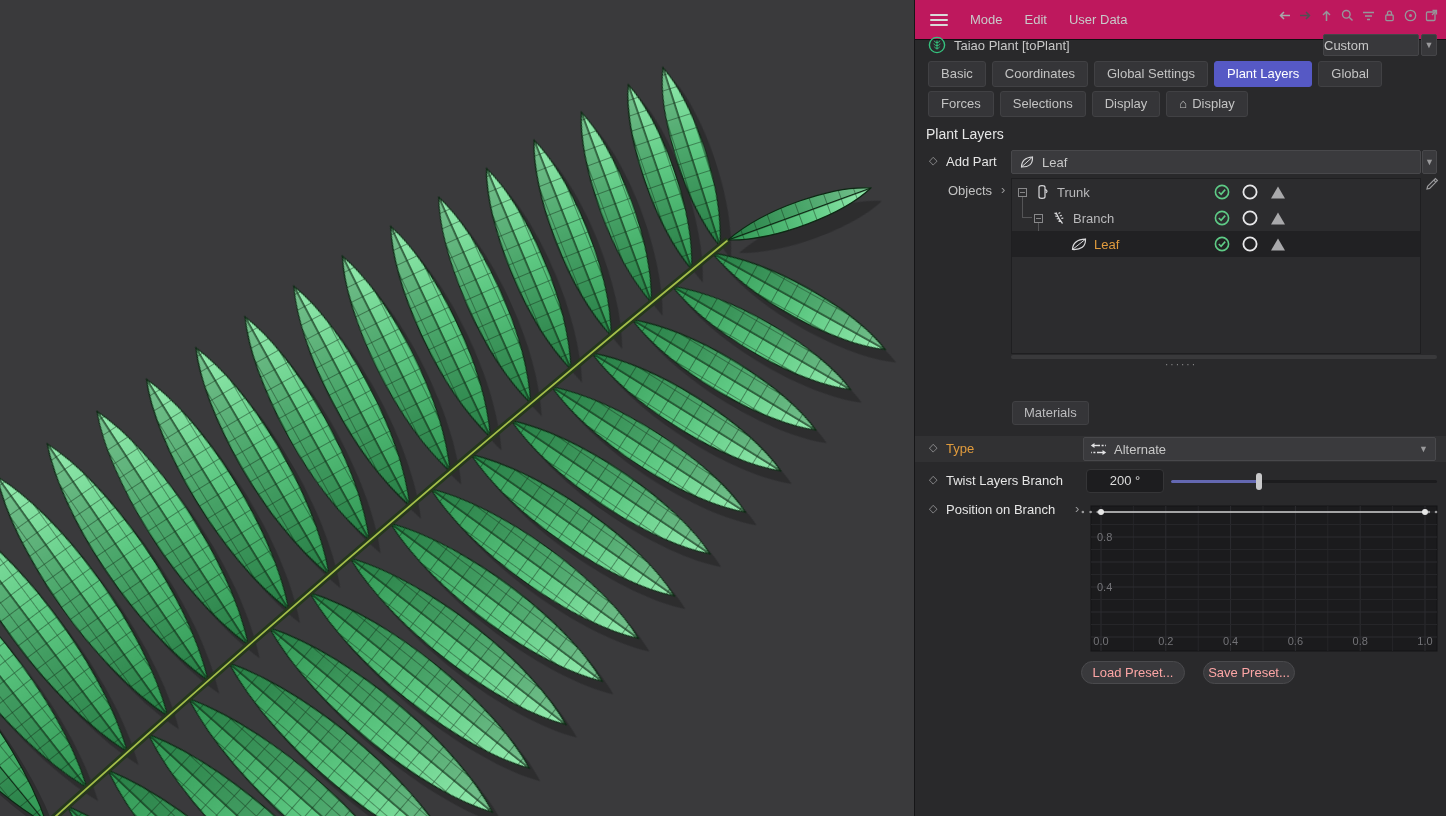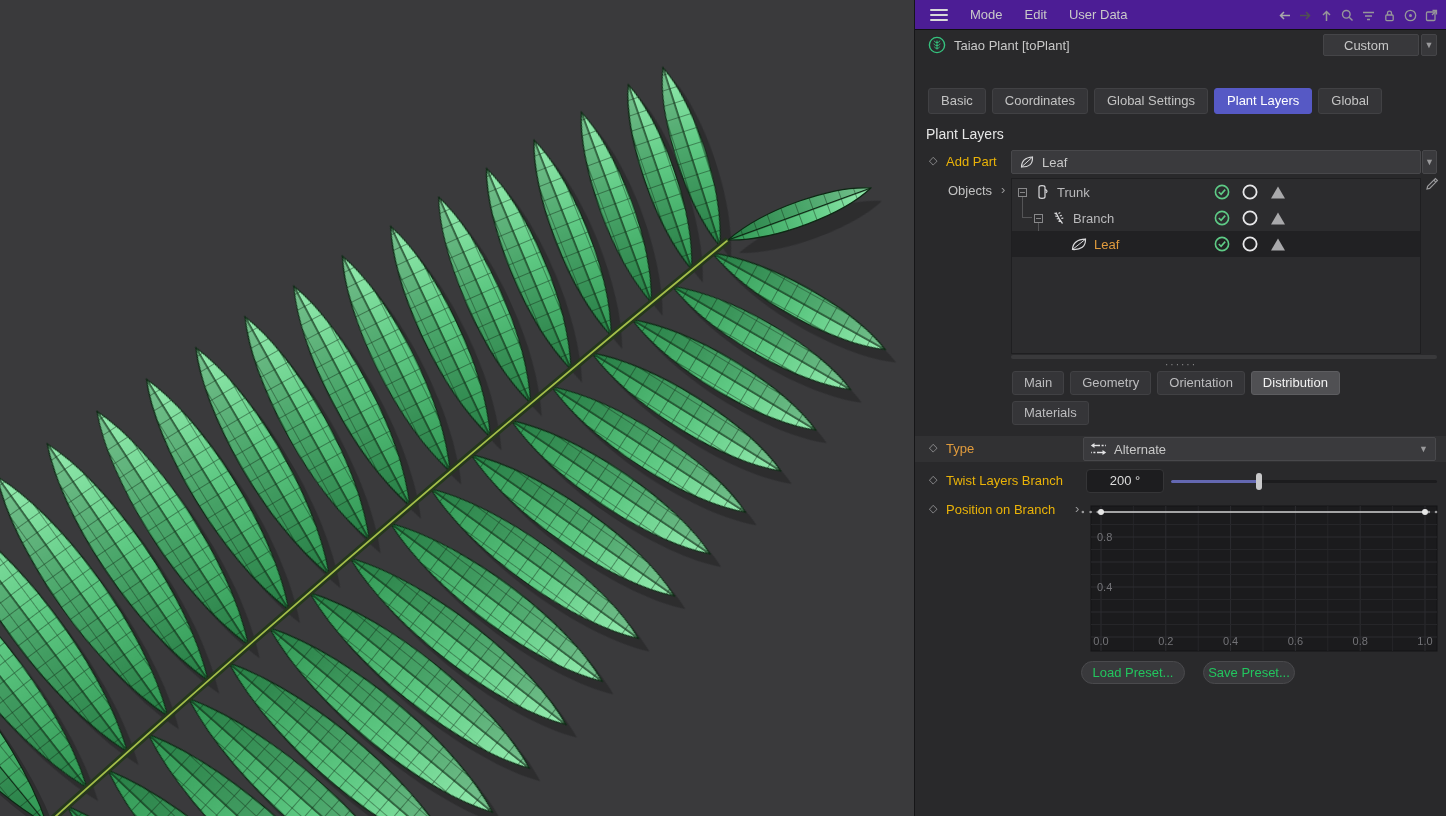--- a/index.html
+++ b/index.html
@@ -4,49 +4,49 @@
 <style>
   html,body{margin:0;padding:0;background:#1a1a1a;}
   *{box-sizing:border-box;}
   .window{position:relative;width:1446px;height:816px;background:#29292b;overflow:hidden;
           font-family:"Liberation Sans",sans-serif;font-size:13px;color:#c6c6c6;}
   
   .viewport{position:absolute;left:0;top:0;width:914px;height:816px;background:#3a3a3c;overflow:hidden;}
   .viewport svg{display:block;}
   
   .panel{position:absolute;left:914px;top:0;width:532px;height:816px;background:#29292b;border-left:1px solid #161618;}
-  .menubar{position:absolute;left:0;top:0;width:532px;height:30px;background:#4c1d95;border-bottom:1px solid #101012;
+  .menubar{position:absolute;left:0;top:0;width:532px;height:40px;background:#be185d;border-bottom:1px solid #101012;
            display:flex;align-items:center;}
   .hamburger{width:18px;height:12px;margin-left:15px;display:flex;flex-direction:column;justify-content:space-between;cursor:pointer;}
   .hamburger i{display:block;height:2px;background:#d9d9d9;border-radius:1px;}
   .menu-item{margin-left:22px;color:#c9c9c9;cursor:pointer;}
   .menu-item:first-of-type{margin-left:21px;}
   .mb-icons{position:absolute;right:8px;top:0;height:30px;display:flex;align-items:center;gap:5px;}
   .mb-icons .ic{width:16px;height:16px;display:inline-flex;align-items:center;justify-content:center;cursor:pointer;}
   
   .obj-row{position:absolute;left:0;top:32px;width:532px;height:26px;display:flex;align-items:center;}
   .obj-logo{margin-left:13px;width:18px;height:18px;}
   .obj-title{margin-left:8px;color:#c8c8c8;}
   .preset-box{position:absolute;left:408px;top:2px;width:96px;height:22px;background:#38383b;border:1px solid #454548;
-              border-radius:2px;display:flex;align-items:center;padding-left:20px;color:#c8c8c8;cursor:pointer;}
+              border-radius:2px;display:flex;align-items:center;padding-left:0;color:#c8c8c8;cursor:pointer;}
   .preset-caret{position:absolute;left:506px;top:2px;width:16px;height:22px;background:#38383b;border:1px solid #454548;
                 border-radius:2px;display:flex;align-items:center;justify-content:center;color:#9a9a9c;font-size:9px;cursor:pointer;}
   
   .tabrow{position:absolute;left:13px;display:flex;gap:6px;}
-  .tabrow.r1{top:61px;margin-top:27px;} .tabrow.r2{top:91px;}
+  .tabrow.r1{top:61px;} .tabrow.r2{top:91px;}
   .tab{height:26px;line-height:24px;padding:0 12px;background:#353538;border:1px solid #414144;border-radius:3px;
        color:#c3c3c3;cursor:pointer;white-space:nowrap;}
   .tab.active{background:#5659c5;border-color:#5659c5;color:#ffffff;}
   .tab .house{font-size:13px;margin-right:5px;color:#c3c3c3;}
   
   .section-heading{position:absolute;left:11px;top:126px;font-size:14px;color:#e6e6e6;}
   .diamond{color:#98989a;font-size:11px;}
   .addpart-row{position:absolute;left:0;top:150px;width:532px;height:24px;}
   .addpart-row .diamond{position:absolute;left:14px;top:4px;}
-  .rowlabel{color:#eab308;}
+  .rowlabel{color:#e5e5e5;}
   .addpart-row .rowlabel{position:absolute;left:31px;top:4px;}
   .dd{background:#3a3a3d;border:1px solid #48484b;border-radius:2px;display:flex;align-items:center;cursor:pointer;}
   .addpart-dd{position:absolute;left:96px;top:0;width:410px;height:24px;padding-left:7px;}
   .addpart-caret{position:absolute;left:507px;top:0;width:15px;height:24px;background:#3a3a3d;border:1px solid #48484b;
                  border-radius:2px;display:flex;align-items:center;justify-content:center;font-size:9px;color:#9a9a9c;cursor:pointer;}
   .dd-text{margin-left:7px;color:#c8c8c8;}
   
   .objects-label{position:absolute;left:33px;top:183px;color:#c2c2c2;}
   .objects-chev{position:absolute;left:86px;top:182px;color:#9a9a9c;font-size:13px;}
   .tree{position:absolute;left:96px;top:178px;width:410px;height:176px;background:#2c2c2e;border:1px solid #1f1f21;overflow:hidden;}
@@ -83,21 +83,21 @@
   .slider{position:absolute;left:256px;top:0;width:266px;height:26px;cursor:pointer;}
   .slider .track{position:absolute;left:0;top:12px;width:100%;height:3px;background:#1c1c1e;border-radius:2px;}
   .slider .fill{position:absolute;left:0;top:12px;height:3px;background:#6468b2;border-radius:2px;}
   .slider .handle{position:absolute;top:5px;width:6px;height:17px;background:#c9c9cb;border-radius:3px;margin-left:-3px;}
   .pos-row{top:497px;height:20px;}
   .pos-chev{position:absolute;left:160px;top:4px;color:#9a9a9c;font-size:13px;}
   
   .spline{position:absolute;left:160px;top:504px;width:372px;height:152px;cursor:crosshair;}
   
   .pillbtn{position:absolute;top:661px;height:23px;background:#39393c;border:1px solid #4a4a4d;border-radius:12px;
-           color:#22c55e;display:flex;align-items:center;justify-content:center;cursor:pointer;}
+           color:#fca5a5;display:flex;align-items:center;justify-content:center;cursor:pointer;}
   .pill-load{left:166px;width:104px;}
   .pill-save{left:288px;width:92px;}
 </style>
 </head>
 <body>
 
 <div class="window">
 
   <div class="viewport">
     <svg id="viewport-svg" width="914" height="816" style="background: rgb(58, 58, 60);">
@@ -474,20 +474,26 @@
       <span class="preset-caret">▼</span>
     </div>
 
     <div class="tabrow r1">
       <span class="tab">Basic</span>
       <span class="tab">Coordinates</span>
       <span class="tab">Global Settings</span>
       <span class="tab active">Plant Layers</span>
       <span class="tab">Global</span>
     </div>
+    <div class="tabrow r2">
+      <span class="tab">Forces</span>
+      <span class="tab">Selections</span>
+      <span class="tab">Display</span>
+      <span class="tab"><span class="house">⌂</span><span>Display</span></span>
+    </div>
 
     <div class="section-heading">Plant Layers</div>
 
     <div class="addpart-row">
       <span class="diamond">◇</span>
       <span class="rowlabel">Add Part</span>
       <span class="dd addpart-dd">
         <svg width="16" height="14">
             <path d="M2.5 12C2.5 5.5 6 2.5 13.5 2c.3 7-3 10-11 10Z" stroke="#d6d6d8" stroke-width="1.1" fill="none"></path>
             <path d="M2.5 12 13.5 2" stroke="#d6d6d8" stroke-width="1"></path>
@@ -577,26 +583,20 @@
     <svg class="pencil" width="16" height="16">
       <path d="m3 13 .6-2.6 7.8-7.8 2 2-7.8 7.8Z" stroke="#9a9a9c" stroke-width="1.2" fill="none"></path>
       <path d="m9.8 4.2 2 2" stroke="#9a9a9c" stroke-width="1.2"></path>
     </svg>
 
     <div class="hscroll"></div>
     <div class="splitter">
         <span>······</span>
       </div>
 
-    <div class="subtabrow r1">
-      <span class="subtab">Main</span>
-      <span class="subtab">Geometry</span>
-      <span class="subtab">Orientation</span>
-      <span class="subtab active">Distribution</span>
-    </div>
     <div class="subtabrow r2">
       <span class="subtab">Materials</span>
     </div>
 
     <div class="param-row type-row">
       <span class="diamond">◇</span>
       <span class="rowlabel orange">Type</span>
       <span class="dd type-dd">
         <svg width="17" height="14">
           <path d="M8 3.5h8" stroke="#e2e2e4" stroke-width="1.4" stroke-dasharray="2 1.6"></path>

